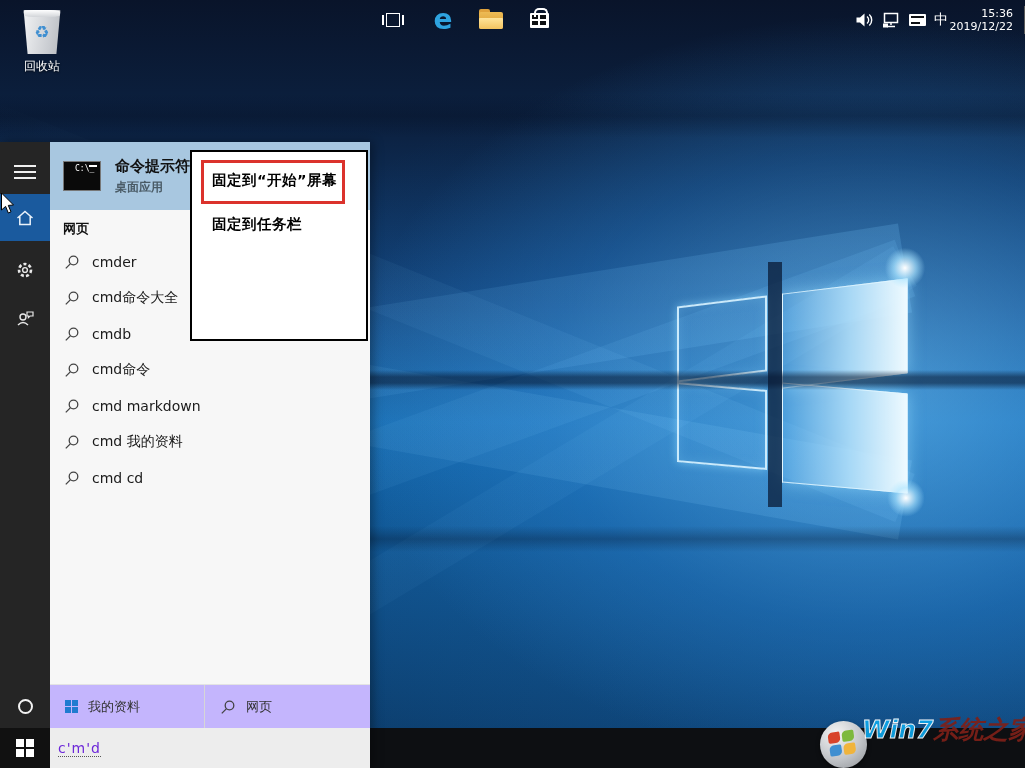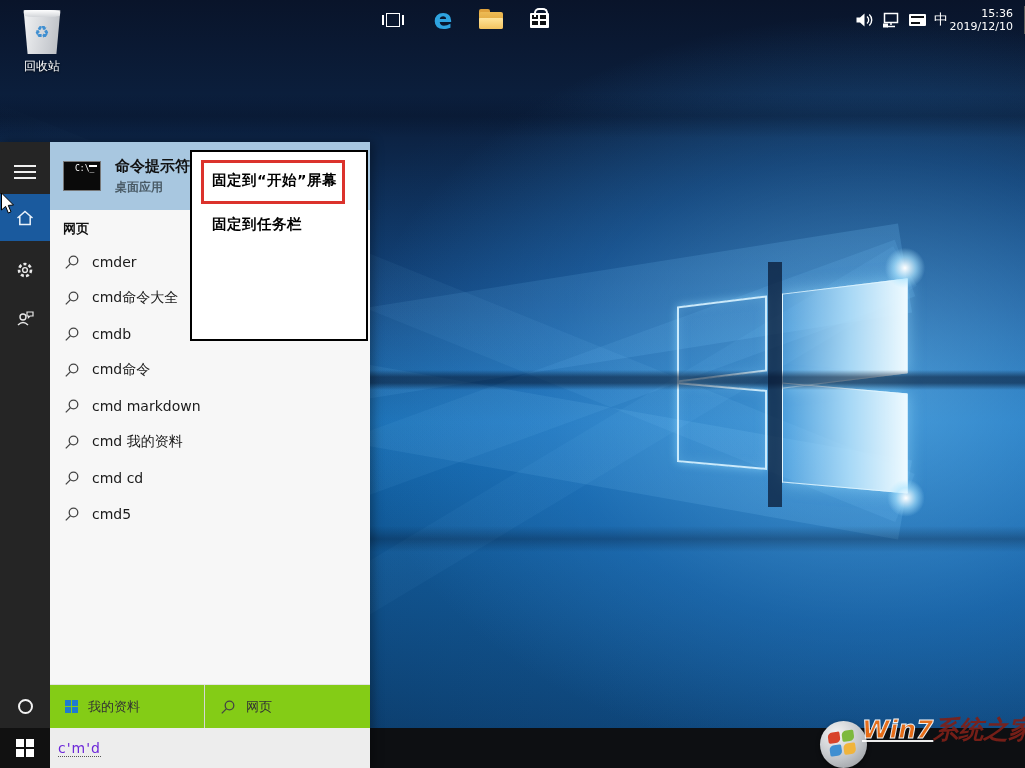--- a/index.html
+++ b/index.html
@@ -68,21 +68,21 @@
   .cmd-icon .prompt { position:absolute; left:11px; top:2px; font-family:"DejaVu Sans Mono","Liberation Mono",monospace; font-size:8px; color:#fff; }
   .cmd-icon::after { content:""; position:absolute; right:3px; top:3px; width:8px; height:2px; background:#fff; }
   .result-meta { margin-left:14px;font-weight:bold; }
   .result-title { font-size:15px; color:#111; }
   .result-sub { font-size:12px; color:#4a5b66; margin-top:3px; }
   .web-header { height:30px; display:flex; align-items:center; padding-left:13px; font-size:13px; font-weight:bold; color:#111; flex:none; margin-top:4px; }
   .sugg { height:36px; display:flex; align-items:center; padding-left:14px; flex:none; }
   .sugg svg { flex:none; }
   .sugg .txt { margin-left:12px; font-size:14px; color:#1a1a1a; }
   .panel .spacer { flex:1; }
-  .footer { height:44px; background:#84cc16; border-top:1px solid #e3e3e3; display:flex; flex:none; }
+  .footer { height:44px; background:#c4b5fd; border-top:1px solid #e3e3e3; display:flex; flex:none; }
   .fcell { display:flex; align-items:center; padding-left:15px; font-size:13px; color:#333; }
   .fcell.left { width:155px; border-right:1px solid #d6d6d6; }
   .fcell .txt { margin-left:10px; }
   .searchrow { height:40px; background:#ededed; display:flex; align-items:center; padding-left:8px; flex:none; }
   .searchrow .q { font-size:14px; color:#6d28d9; border-bottom:1px dotted #555; letter-spacing:1px; }
 
   
   .ctxmenu { position:absolute; left:190px; top:150px; width:178px; height:191px; background:#fff; border:2px solid #000; z-index:20; padding-top:6px; }
   .ctxitem { height:44px; display:flex; align-items:center; padding-left:20px; font-size:14.5px; font-weight:700; color:#000; letter-spacing:.5px; position:relative; }
   .redbox { position:absolute; left:9px; top:8px; width:144px; height:44px; border:3px solid #db322c; z-index:21; pointer-events:none; }
@@ -115,21 +115,21 @@
   .showdesk { position:absolute; right:0; top:6px; width:1px; height:28px; background:#5a5a5a; z-index:8; }
 
   
   .wm-ball { position:absolute; left:820px; top:721px; width:47px; height:47px; border-radius:50%; z-index:6;
     background:radial-gradient(circle at 35% 28%, #f5f5f5, #c2c5c9 55%, #8d9094); box-shadow:0 2px 4px rgba(0,0,0,.5); overflow:hidden; }
   .flag { position:absolute; left:9px; top:10px; width:28px; height:26px; transform:rotate(-8deg); display:grid; grid-template-columns:12px 12px; grid-template-rows:11px 11px; gap:2px; }
   .flag i { border-radius:40% 15% 40% 15%; }
   .flag .f1 { background:#d8432a; } .flag .f2 { background:#7db93d; }
   .flag .f3 { background:#3f8fd1; } .flag .f4 { background:#f0b43c; }
   .wm-text { position:absolute; left:862px; top:713px; z-index:6; font-size:25px; font-weight:bold; font-style:italic; white-space:nowrap; opacity:.92; }
-  .wm-text .w7 { color:#f97316;text-decoration:underline; -webkit-text-stroke:1px #fff; }
+  .wm-text .w7 { color:#0ea5e9; -webkit-text-stroke:1px #fff; }
   .wm-text .site { color:#7e2018; }
 
   
   .cursor { position:absolute; left:0px; top:192px; z-index:30; }
 </style>
 </head>
 <body>
 
 <div class="wallpaper">
   <div class="band band-a"></div>
@@ -250,27 +250,20 @@
         </svg>
       <span class="txt">cmd 我的资料</span>
     </div>
     <div class="sugg">
       <svg width="16" height="16" viewBox="0 0 16 16">
           <circle cx="9.5" cy="6.5" r="4.3" fill="none" stroke="#444" stroke-width="1.3"></circle>
           <line x1="6.3" y1="9.9" x2="1.8" y2="14.4" stroke="#444" stroke-width="1.3"></line>
         </svg>
       <span class="txt">cmd cd</span>
     </div>
-    <div class="sugg">
-      <svg width="16" height="16" viewBox="0 0 16 16">
-          <circle cx="9.5" cy="6.5" r="4.3" fill="none" stroke="#444" stroke-width="1.3"></circle>
-          <line x1="6.3" y1="9.9" x2="1.8" y2="14.4" stroke="#444" stroke-width="1.3"></line>
-        </svg>
-      <span class="txt">cmd5</span>
-    </div>
 
     <div class="spacer"></div>
 
     <div class="footer">
       <div class="fcell left">
         <div class="winlogo blue small">
             <i></i>
             <i></i>
             <i></i>
             <i></i>
@@ -344,20 +337,20 @@
       <path d="M9 10.5 v2.5 M5 14.5 h8" stroke="#fff" stroke-width="1.5" fill="none"></path>
       <rect x="1" y="11.5" width="5" height="4" fill="#fff"></rect>
     </svg>
   </div>
   <div class="tray-item ti-keyboard">
       <div class="kb"></div>
     </div>
   <div class="tray-item ti-ime">中</div>
   <div class="tray-item ti-clock">
     <span>15:36</span>
-    <span>2019/12/10</span>
+    <span>2019/12/22</span>
   </div>
   <div class="showdesk"></div>
 </div>
 
 <svg class="cursor" width="16" height="24" viewBox="0 0 16 24">
   <path d="M1.5 1 L1.5 18 L5.6 14.4 L8.3 21 L11 19.8 L8.3 13.4 L13.5 13 Z" fill="#fff" stroke="#000" stroke-width="1"></path>
 </svg>
 
 </body></html>

